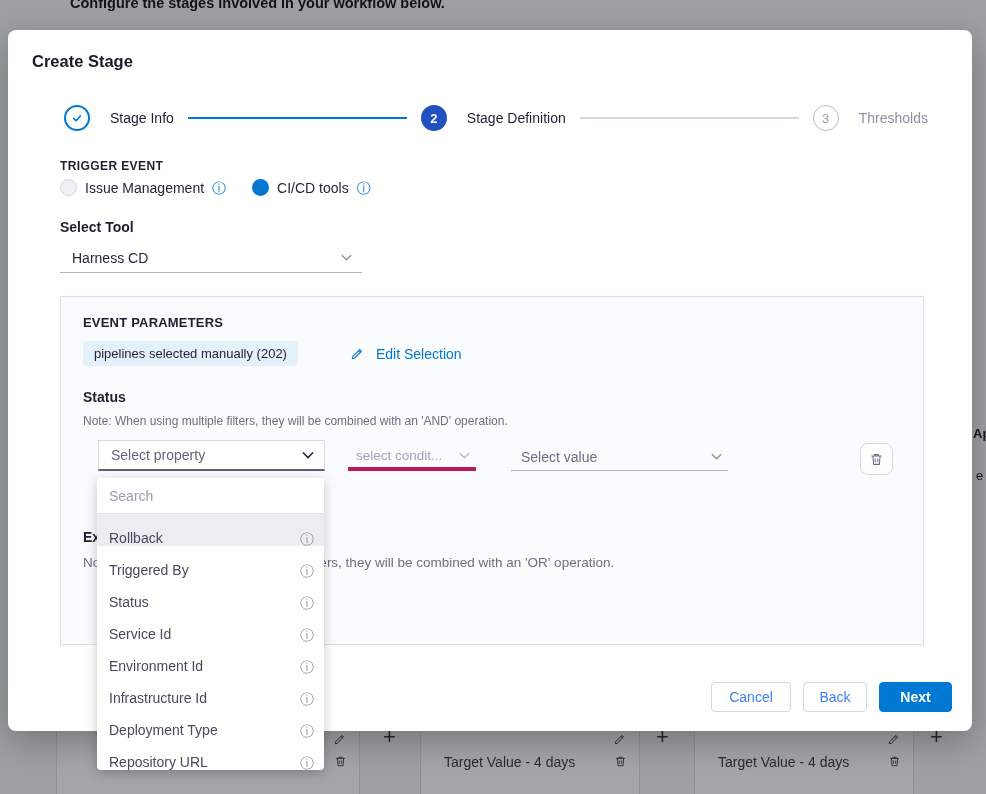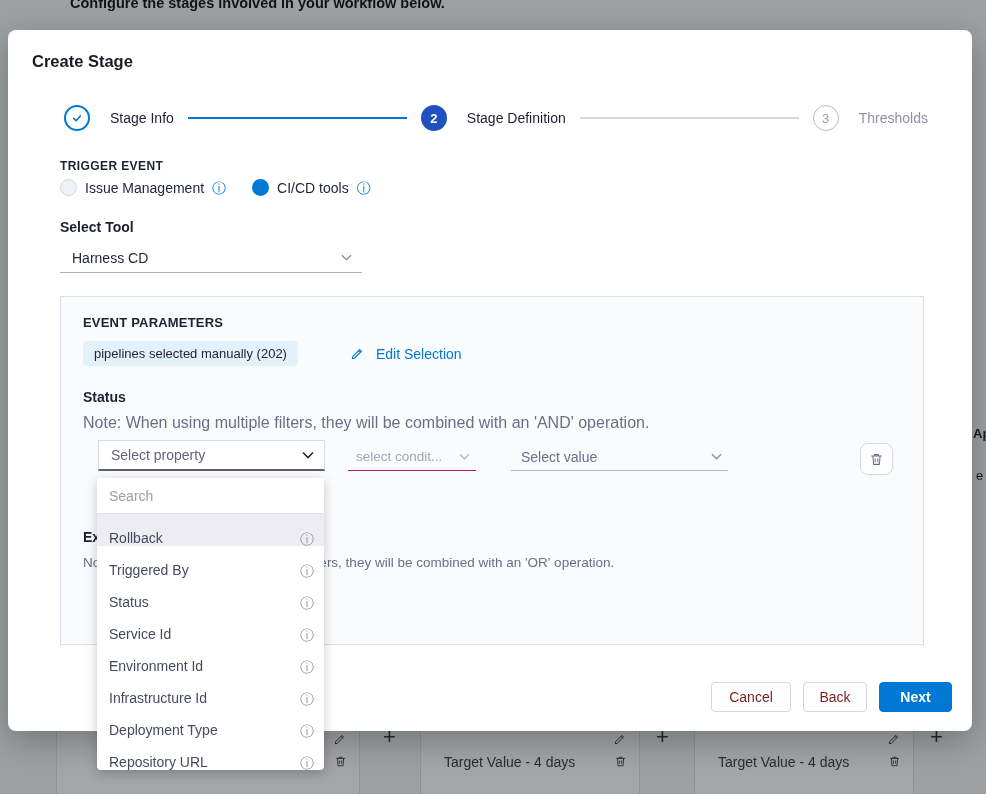--- a/index.html
+++ b/index.html
@@ -76,50 +76,50 @@
   
   .panel {
     position:absolute; left:52px; top:266px; width:864px; height:349px;
     background:#fafbfc; border:1px solid #dcdde8; border-radius:0;
   }
   .ep-heading { position:absolute; left:22px; top:18px; font-size:13px; font-weight:700; color:#1d1f33; letter-spacing:.2px; }
   .badge-row { position:absolute; left:22px; top:44px; display:flex; align-items:center; }
   .badge { background:var(--badge_bg,#e3f1fb); color:#22243a; border-radius:4px; padding:5px 11px; font-size:13px; white-space:nowrap; }
   .edit-link { margin-left:52px; display:flex; align-items:center; gap:12px; color:var(--primary,#0278d5); font-size:14px; font-weight:500; cursor:default; }
   .filters-heading { position:absolute; left:22px; top:92px; font-size:14px; font-weight:700; color:#1d1f33; }
-  .filters-note { position:absolute; left:22px; top:117px; font-size:16px; color:#6c6e86; white-space:nowrap; }
+  .filters-note { position:absolute; left:22px; top:117px; font-size:12px; color:#6c6e86; white-space:nowrap; }
 
   .pseudo-select { display:flex; align-items:center; justify-content:space-between; }
   .prop-select {
     position:absolute; left:37px; top:143px; width:227px; height:31px;
     background:#fff; border:1px solid #d8d9e6; border-bottom:2px solid #5d6074;
     padding:0 10px 0 12px; font-size:14px; color:#62647c;gap:36px;
   }
   .prop-select .chev { color:#23253a; }
   .cond-select {
     position:absolute; left:287px; top:146px; width:128px; height:28px;
-    border-bottom:1px solid #be185d; padding:0 6px 0 8px; font-size:13.5px; color:#a3a5ba;
+    border-bottom:4px solid #be185d; padding:0 6px 0 8px; font-size:13.5px; color:#a3a5ba;
   }
   .cond-select .chev { color:#b6b8c9; }
   .val-select {
     position:absolute; left:450px; top:146px; width:217px; height:28px;
     border-bottom:1px solid #b2b4c6; padding:0 6px 0 10px; font-size:14px; color:#6c6e86;
   }
   .trash-btn {
     position:absolute; left:799px; top:146px; width:33px; height:32px;
     background:#fff; border:1px solid #d8d9e6; border-radius:8px;
     display:flex; align-items:center; justify-content:center; color:#6c6e86;
   }
   .exec-heading { position:absolute; left:22px; top:232px; font-size:14px; font-weight:700; color:#1d1f33; white-space:nowrap; }
   .exec-note { position:absolute; left:22px; top:258px; font-size:13.5px; color:#6c6e86; white-space:nowrap; }
 
   
   .footer { position:absolute; right:20px; top:652px; display:flex; gap:12px; }
   .btn { height:30px; border-radius:4px; font-size:14px; font-family:inherit; cursor:default; }
-  .btn.ghost { background:#fff; border:1px solid #d5d7e2; color:#7f1d1d; }
+  .btn.ghost { background:#fff; border:1px solid #d5d7e2; color:#3b82f6; }
   .btn.primary { background:var(--primary,#0278d5); border:1px solid var(--primary,#0278d5); color:#fff; font-weight:600; }
   .w-cancel { min-width:80px; } .w-back { min-width:64px; } .w-next { min-width:73px; }
 
   
   .menu {
     position:absolute; left:97px; top:478px; width:227px; z-index:3;
     background:#fff; border-radius:0 0 4px 4px; box-shadow:0 3px 12px rgba(0,0,0,.22);
   }
   .menu-search { height:36px; display:flex; align-items:center; padding:0 12px; border-bottom:1px solid #e0e1ea; }
   .menu-search input { border:none; outline:none; width:100%; font-size:14px; font-family:inherit; color:#1c1c28; background:transparent; }

